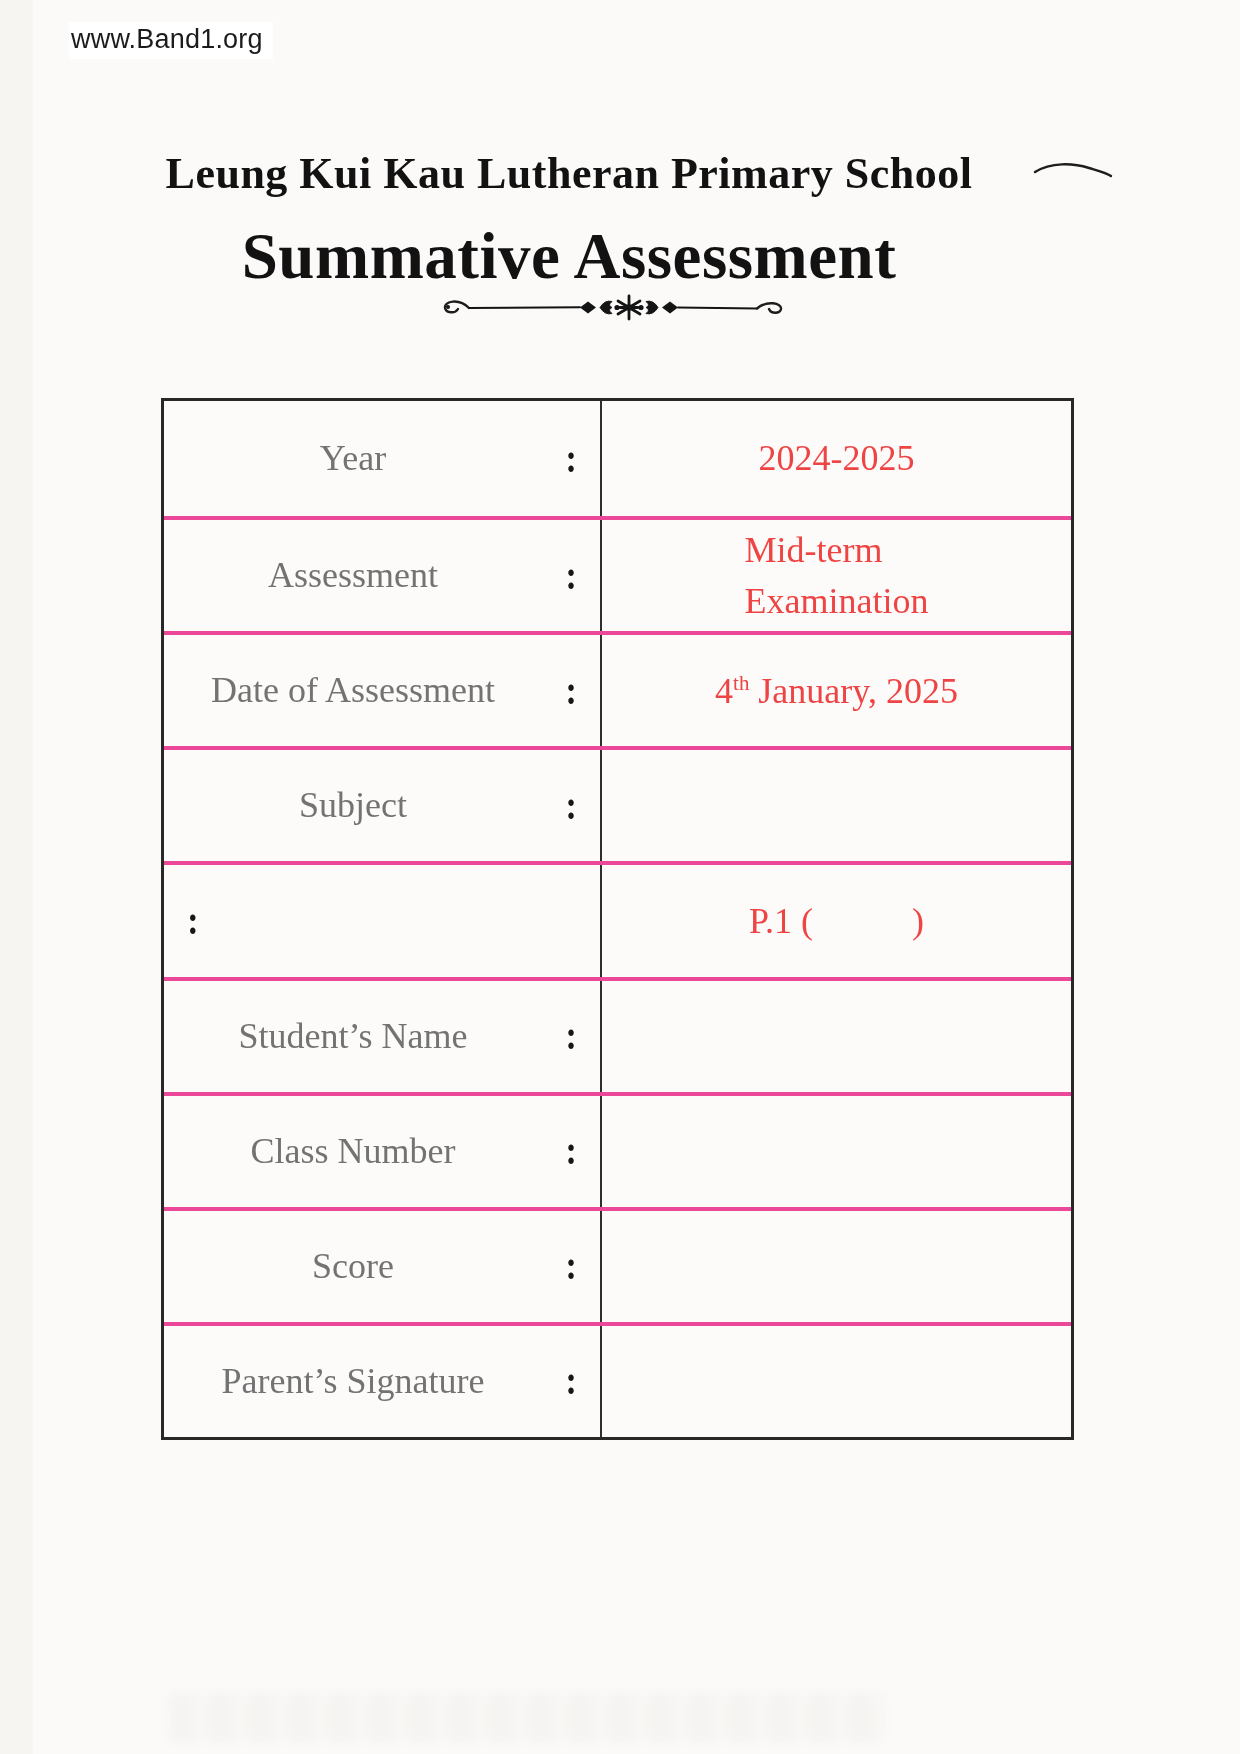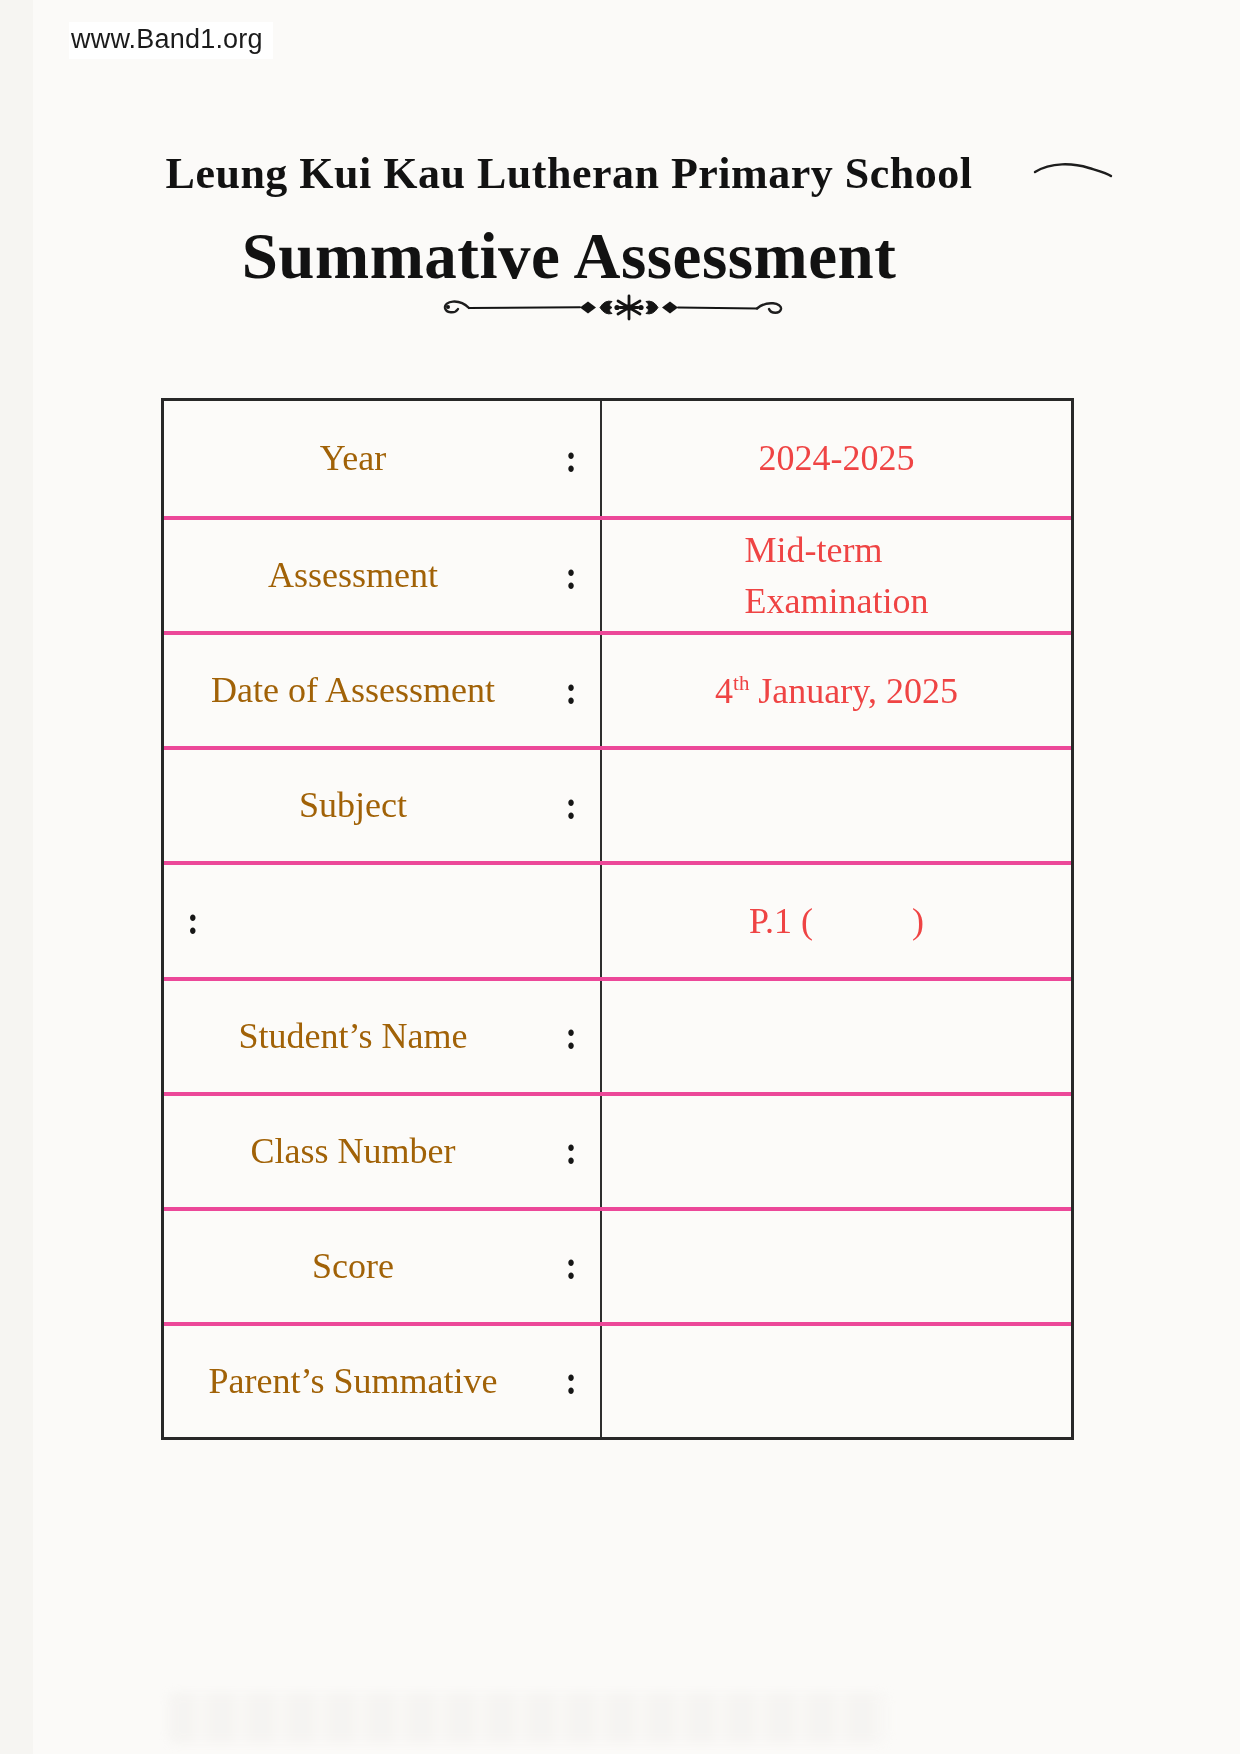--- a/index.html
+++ b/index.html
@@ -54,21 +54,21 @@
   .cell { display: flex; align-items: center; box-sizing: border-box; }
   .label-cell {
     width: 48.3%;
     border-right: 2px solid #2e2e2e;
   }
   .label-area {
     flex: 1; display: flex; justify-content: center; align-items: center;
     padding: 0 6px;
   }
   .label {
-    font-size: 36px; color: #a16207; text-align: center; line-height: 1.2;
+    font-size: 36px; color: #737373; text-align: center; line-height: 1.2;
   }
   .colon {
     width: 58px; text-align: center; font-size: 34px; font-weight: 600;
     color: #161616; transform: scaleY(1.15);
   }
   .value-cell { flex: 1; justify-content: center; }
   .value {
     font-size: 36px; color: #ef4444; text-align: left;
     white-space: pre; line-height: 1.4;
   }
@@ -216,21 +216,21 @@
       <span class="colon">:</span>
     </div>
     <div class="cell value-cell">
       <span class="value"></span>
     </div>
   </div>
 
   <div class="t-row">
     <div class="cell label-cell">
       <span class="label-area">
-        <span class="label">Parent’s Summative</span>
+        <span class="label">Parent’s Signature</span>
       </span>
       <span class="colon">:</span>
     </div>
     <div class="cell value-cell">
       <span class="value"></span>
     </div>
   </div>
 </div>
 
   <div class="bleed-through"></div>

